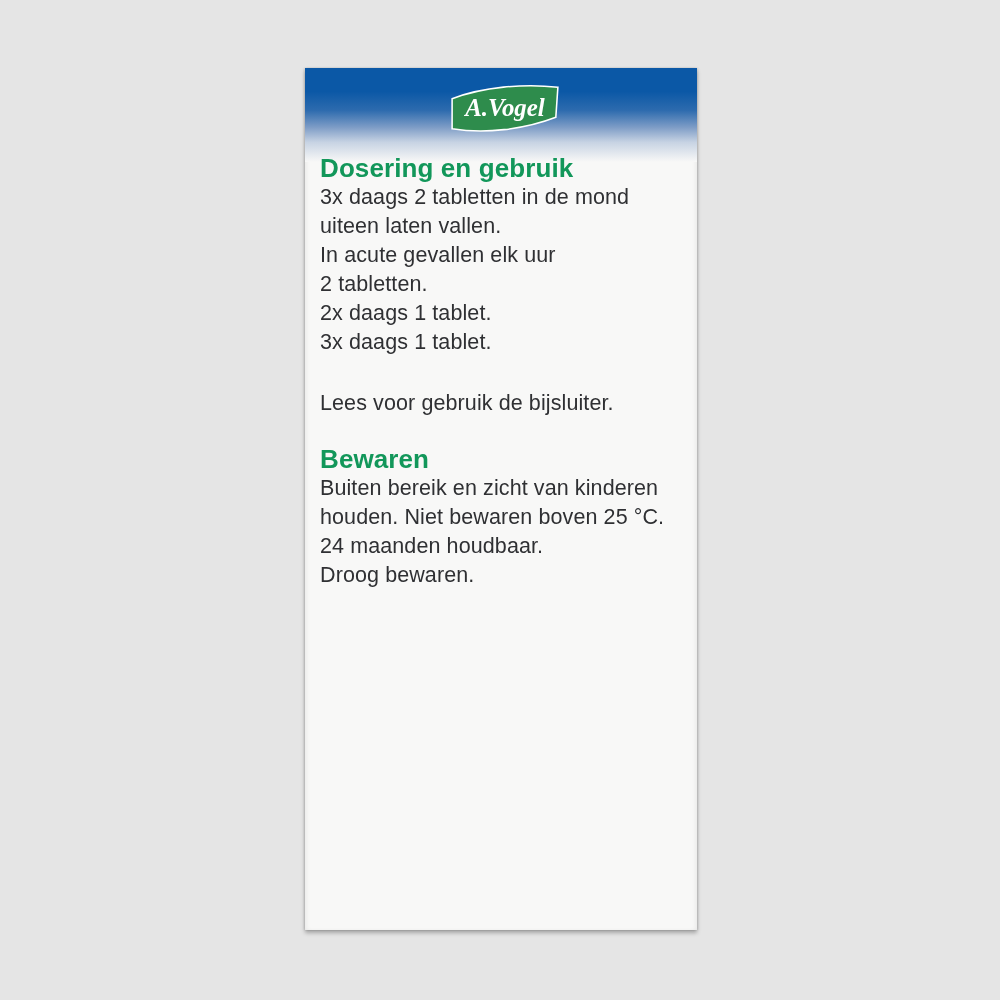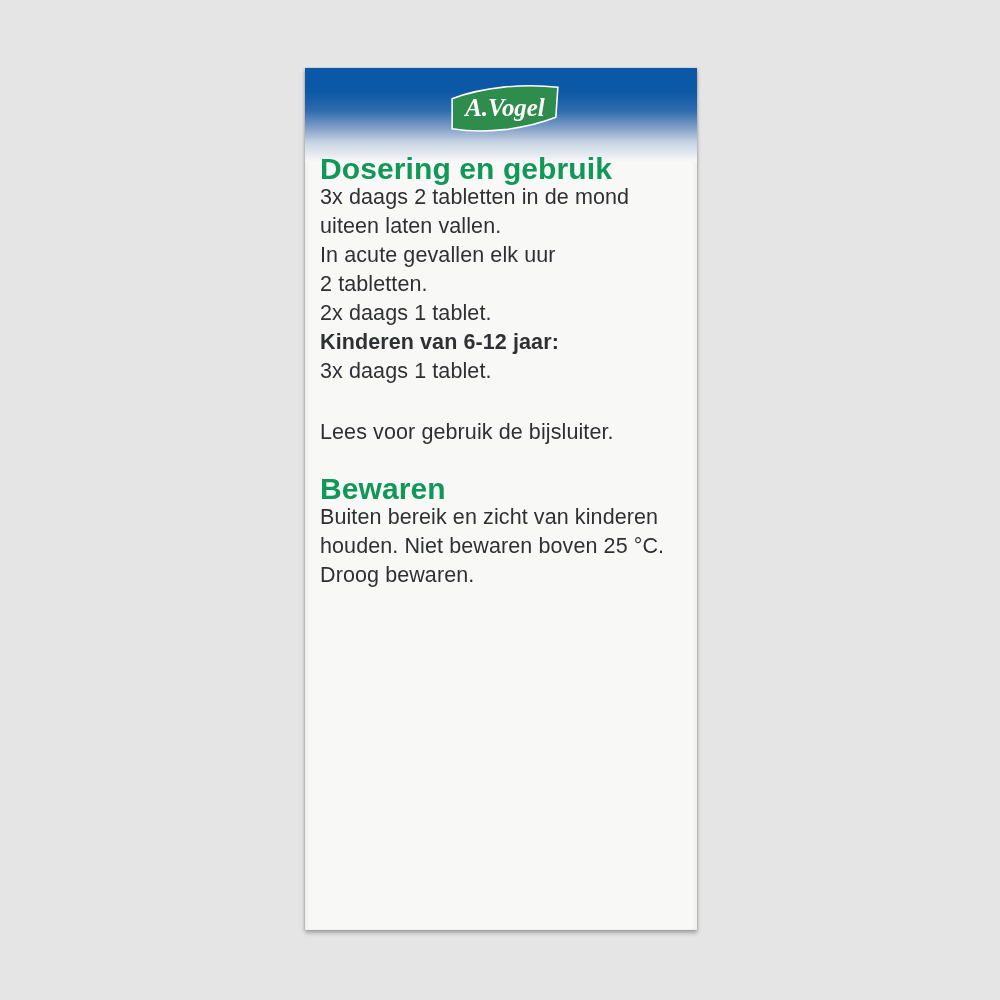--- a/index.html
+++ b/index.html
@@ -60,21 +60,21 @@
     left: 15px; top: 86px;
     width: 368px;
     color: #2f3033;
     font-size: 21.5px;
     line-height: 29px;
     letter-spacing: 0.1px;
   }
   .heading {
     color: #12975a;
     font-weight: bold;
-    font-size: 30px;
+    font-size: 26px;
     line-height: 29px;
   }
   .ln { white-space: nowrap; }
   .it { }
   .bd { font-weight: bold; }
   .note-line { margin-top: 32px; }
   .storage-heading { margin-top: 27px; }
 </style>
 </head>
 <body>
@@ -101,27 +101,27 @@
 
       <div class="ln">uiteen laten vallen.</div>
 
       <div class="ln"><span>In acute gevallen </span><span class="it">elk uur</span></div>
 
       <div class="ln it">2 tabletten.</div>
 
 
       <div class="ln it">2x daags 1 tablet.</div>
 
-      <div class="ln bd">Kinderen van 6-12 jaar:</div>
 
       <div class="ln it">3x daags 1 tablet.</div>
 
       <div class="ln note-line">Lees voor gebruik de bijsluiter.</div>
 
       <div class="heading ln storage-heading">Bewaren</div>
 
       <div class="ln">Buiten bereik en zicht van kinderen</div>
       <div class="ln">houden. Niet bewaren boven 25 °C.</div>
+      <div class="ln">24 maanden houdbaar.</div>
       <div class="ln">Droog bewaren.</div>
 
     </div>
   </div>
 </div>
 
 </body></html>

